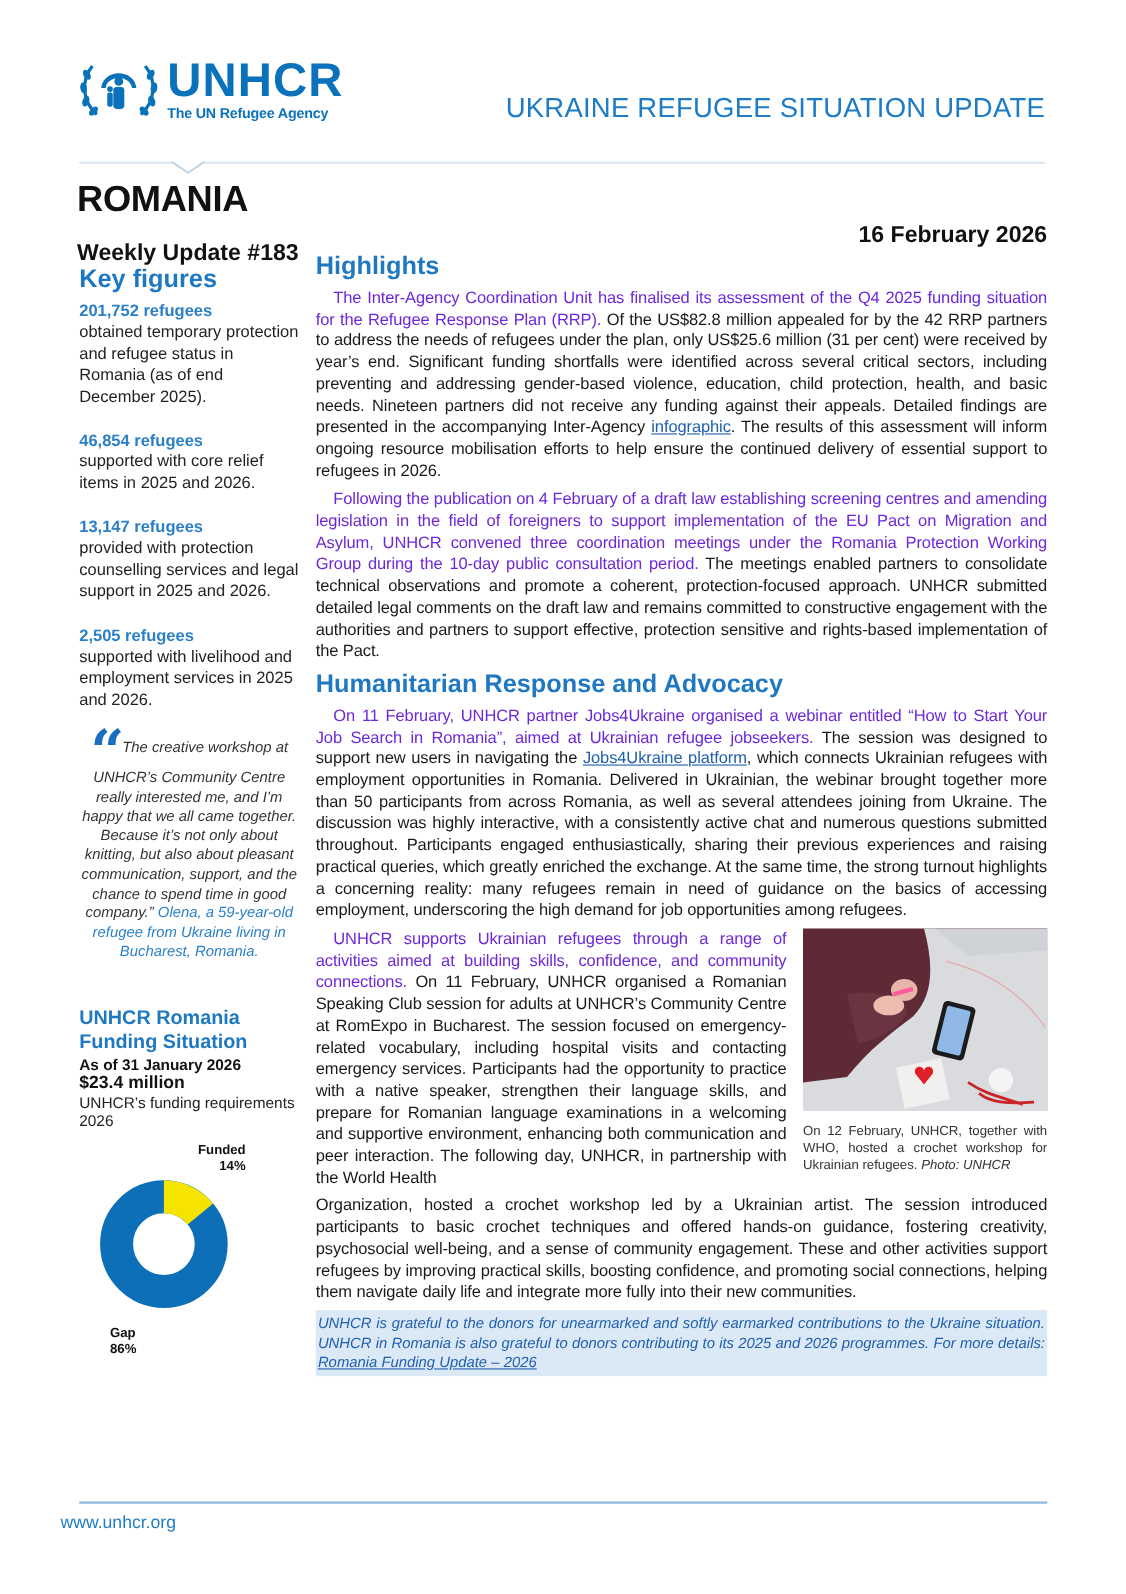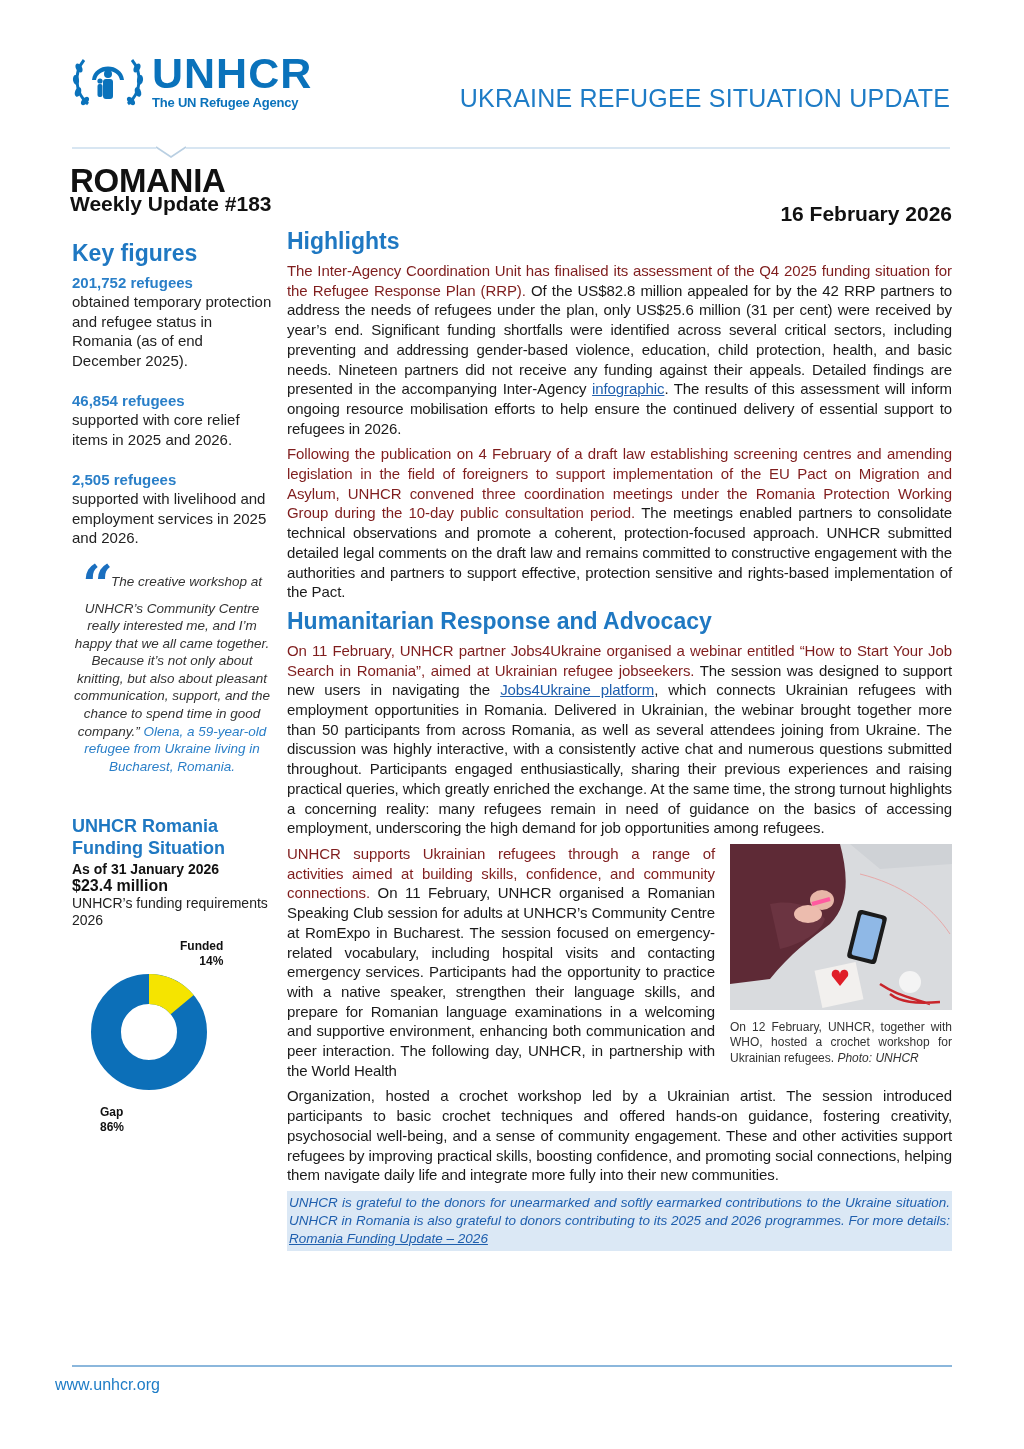--- a/index.html
+++ b/index.html
@@ -1,32 +1,32 @@
 <!DOCTYPE html>
 <html><head>
 <meta charset="utf-8">
 <style>
   * { box-sizing: border-box; margin: 0; padding: 0; }
   html, body { width: 1024px; height: 1449px; background: #ffffff; }
   body { font-family: "Liberation Sans", sans-serif; color: #1a1a1a; position: relative; overflow: hidden; }
-  .blue { color: #7f1d1d; }
+  .blue { color: #6d28d9; margin-left: 16px; }
   a.link { color: #1f5fae; text-decoration: underline; }
 
   
   .logo { position: absolute; left: 70px; top: 50px; display: flex; align-items: center; }
   .logo-emblem { width: 76px; height: 62px; }
   .logo-text { margin-left: 6px; display: flex; flex-direction: column; }
   .logo-word { font-size: 43px; font-weight: 900; color: #0a72bb; letter-spacing: 1px; line-height: 40px; font-family: "Liberation Sans", sans-serif; }
   .logo-sub { font-size: 13px; font-weight: bold; color: #0a72bb; margin-top: 2px; letter-spacing: -0.2px; }
   .report-title { position: absolute; right: 74px; top: 84px; font-size: 25px; color: #1e7cc6; letter-spacing: 0.2px; }
   .top-rule { position: absolute; left: 72px; right: 74px; top: 147px; height: 2px; background: #d8e6f2; }
   .top-notch { position: absolute; left: 156px; top: 145px; width: 30px; height: 14px; }
 
   .country { position: absolute; left: 70px; top: 162px; font-size: 33px; font-weight: bold; color: #111; letter-spacing: -0.3px; }
-  .weekly { position: absolute; left: 70px; top: 192px; font-size: 21px; font-weight: bold; color: #111; }
+  .weekly { position: absolute; left: 70px; top: 218px; font-size: 21px; font-weight: bold; color: #111; }
   .date { position: absolute; right: 72px; top: 202px; font-size: 21px; font-weight: bold; color: #111; }
 
   
   .sidebar { position: absolute; left: 72px; top: 240px; width: 200px; }
   .sidebar h2 { font-size: 23px; color: #1f78c2; font-weight: bold; margin-bottom: 6px; }
   .kf { margin-bottom: 21px; }
   .kf-num { font-size: 15px; font-weight: bold; color: #2a7fc8; line-height: 19px; }
   .kf-desc { font-size: 15px; line-height: 19.5px; color: #222; }
 
   .quote { margin-top: 22px; font-size: 13.5px; font-style: italic; line-height: 17.6px; color: #333; text-align: center; }
@@ -103,20 +103,24 @@
 <aside class="sidebar">
   <h2>Key figures</h2>
 
   <div class="kf">
     <div class="kf-num">201,752 refugees</div>
     <div class="kf-desc">obtained temporary protection and refugee status in Romania (as of end December 2025).</div>
   </div>
   <div class="kf">
     <div class="kf-num">46,854 refugees</div>
     <div class="kf-desc">supported with core relief items in 2025 and 2026.</div>
+  </div>
+  <div class="kf">
+    <div class="kf-num">13,147 refugees</div>
+    <div class="kf-desc">provided with protection counselling services and legal support in 2025 and 2026.</div>
   </div>
   <div class="kf">
     <div class="kf-num">2,505 refugees</div>
     <div class="kf-desc">supported with livelihood and employment services in 2025 and 2026.</div>
   </div>
 
   <div class="quote">
     <span class="quote-mark">“</span><span>The creative workshop at UNHCR’s Community Centre really interested me, and I’m happy that we all came together. Because it’s not only about knitting, but also about pleasant communication, support, and the chance to spend time in good company.”</span>
     <span class="quote-attr">Olena, a 59-year-old refugee from Ukraine living in Bucharest, Romania.</span>
   </div>

